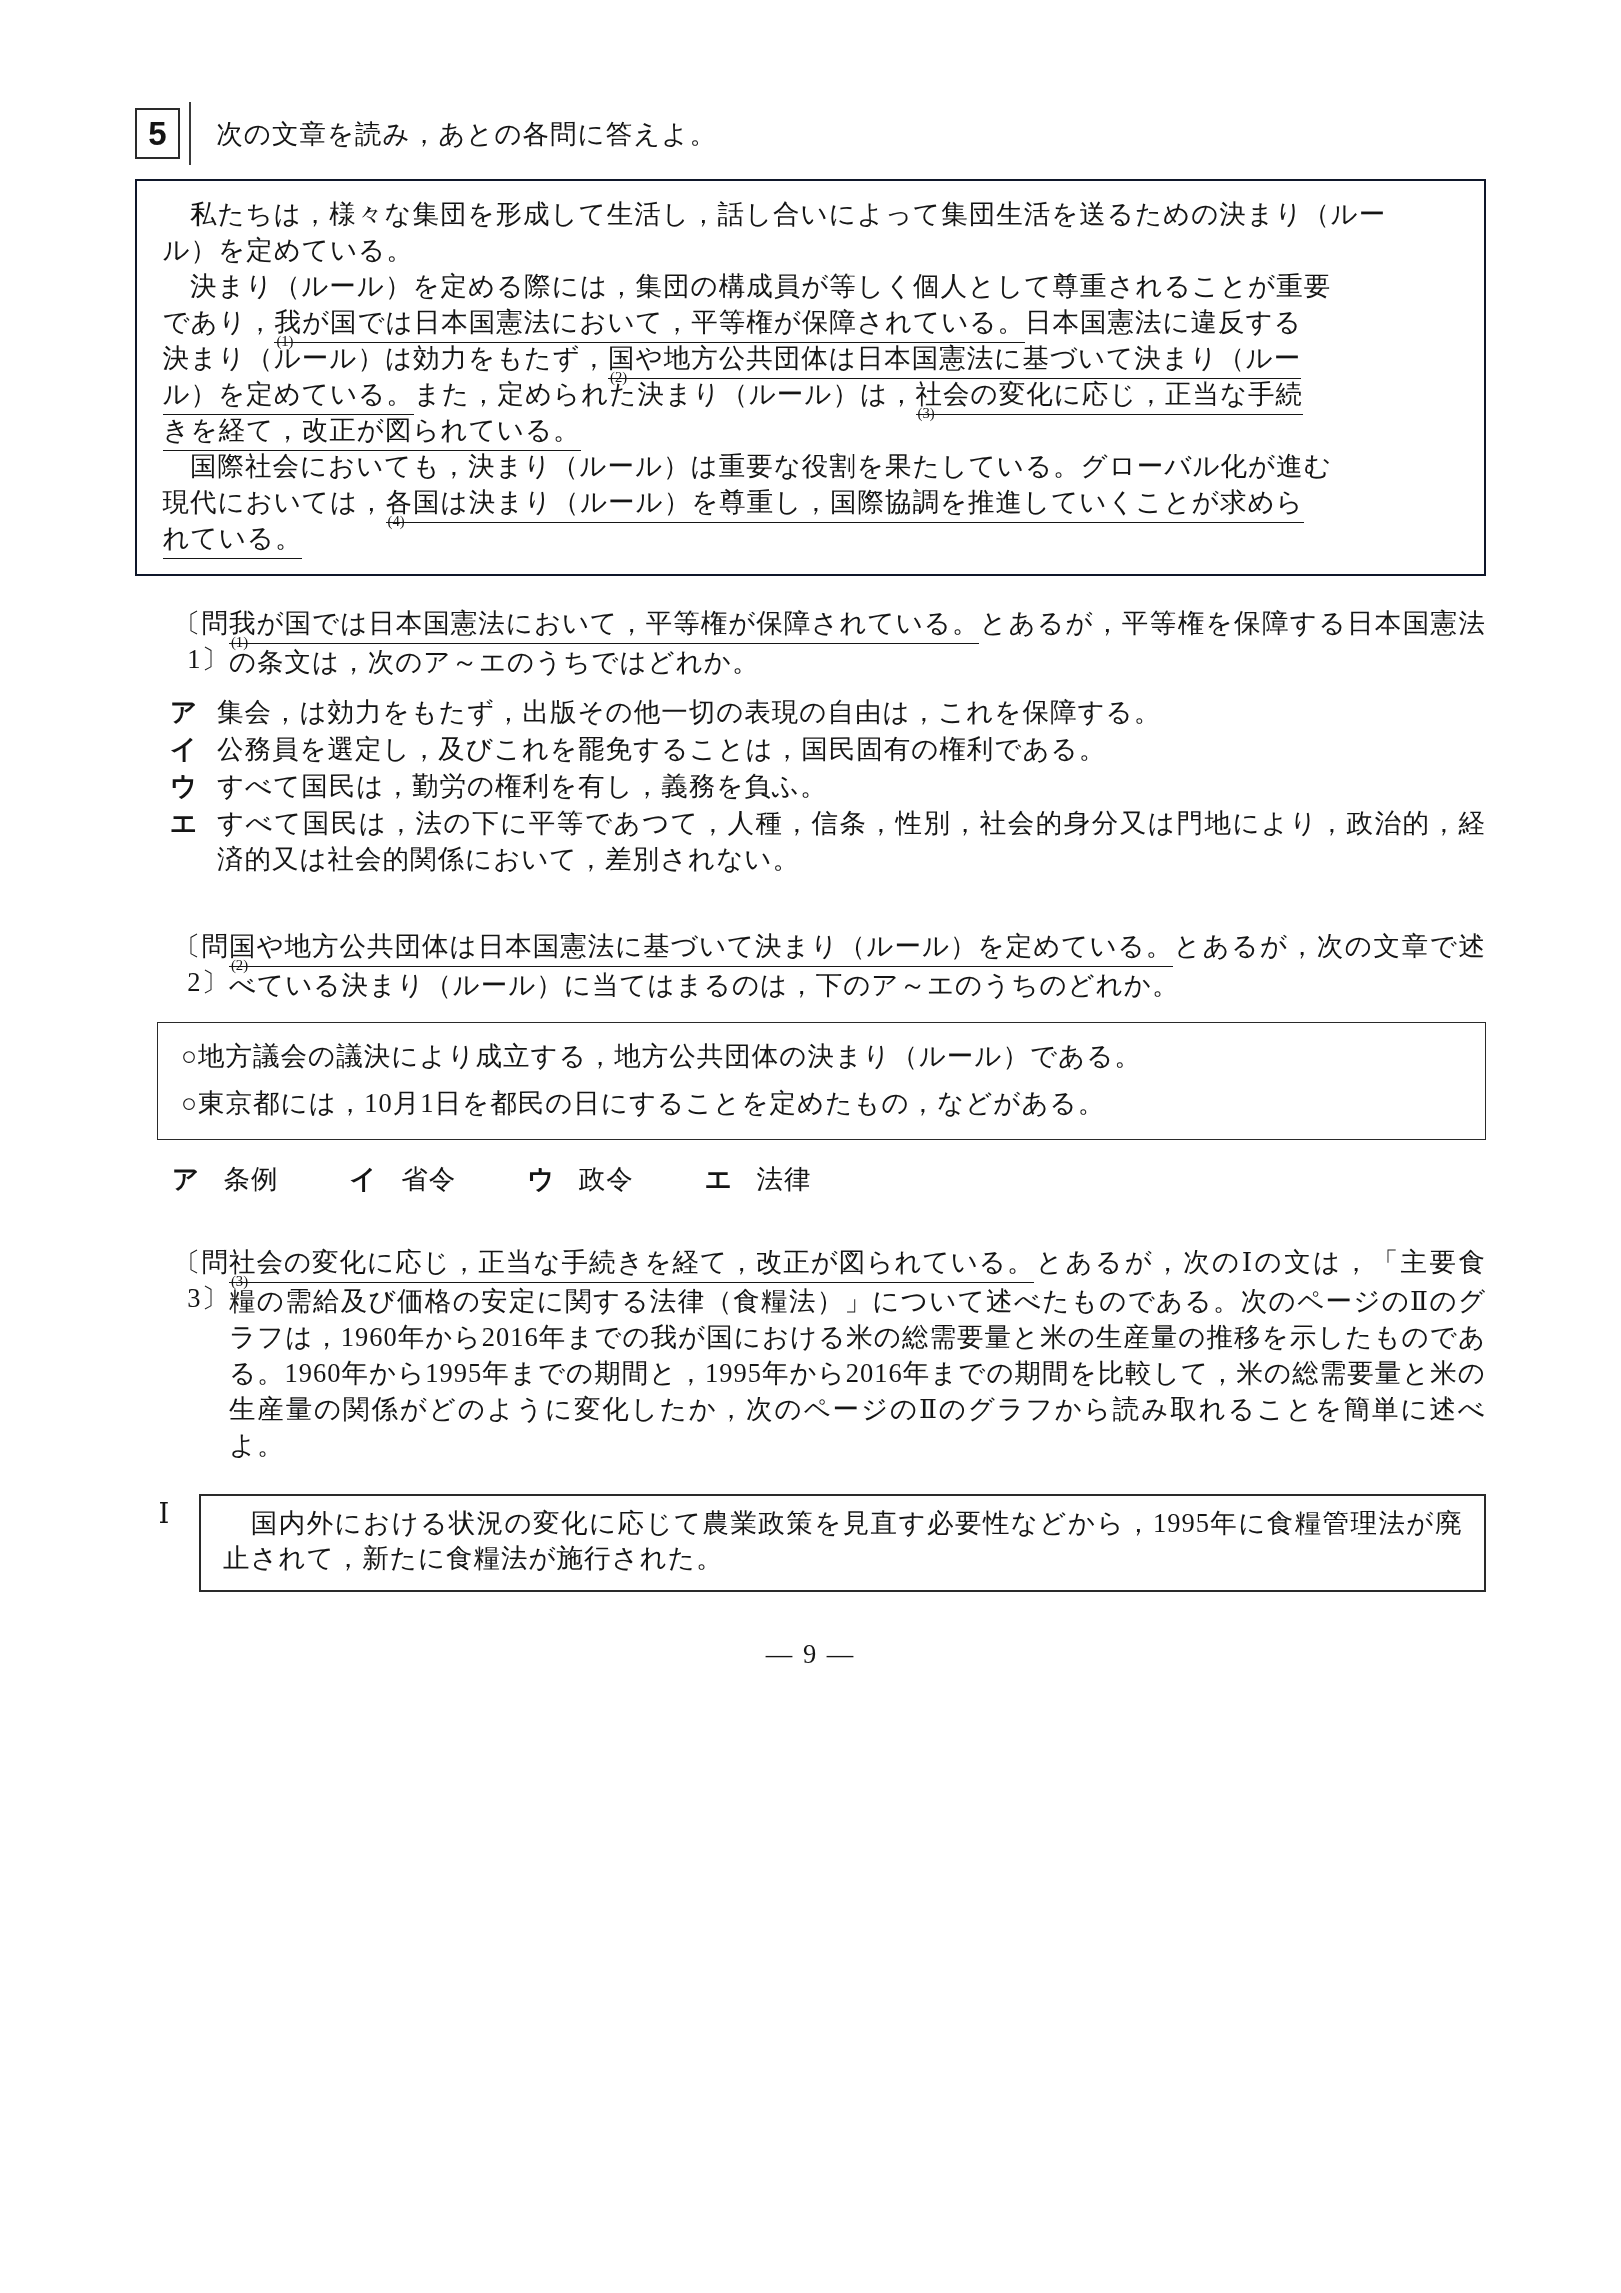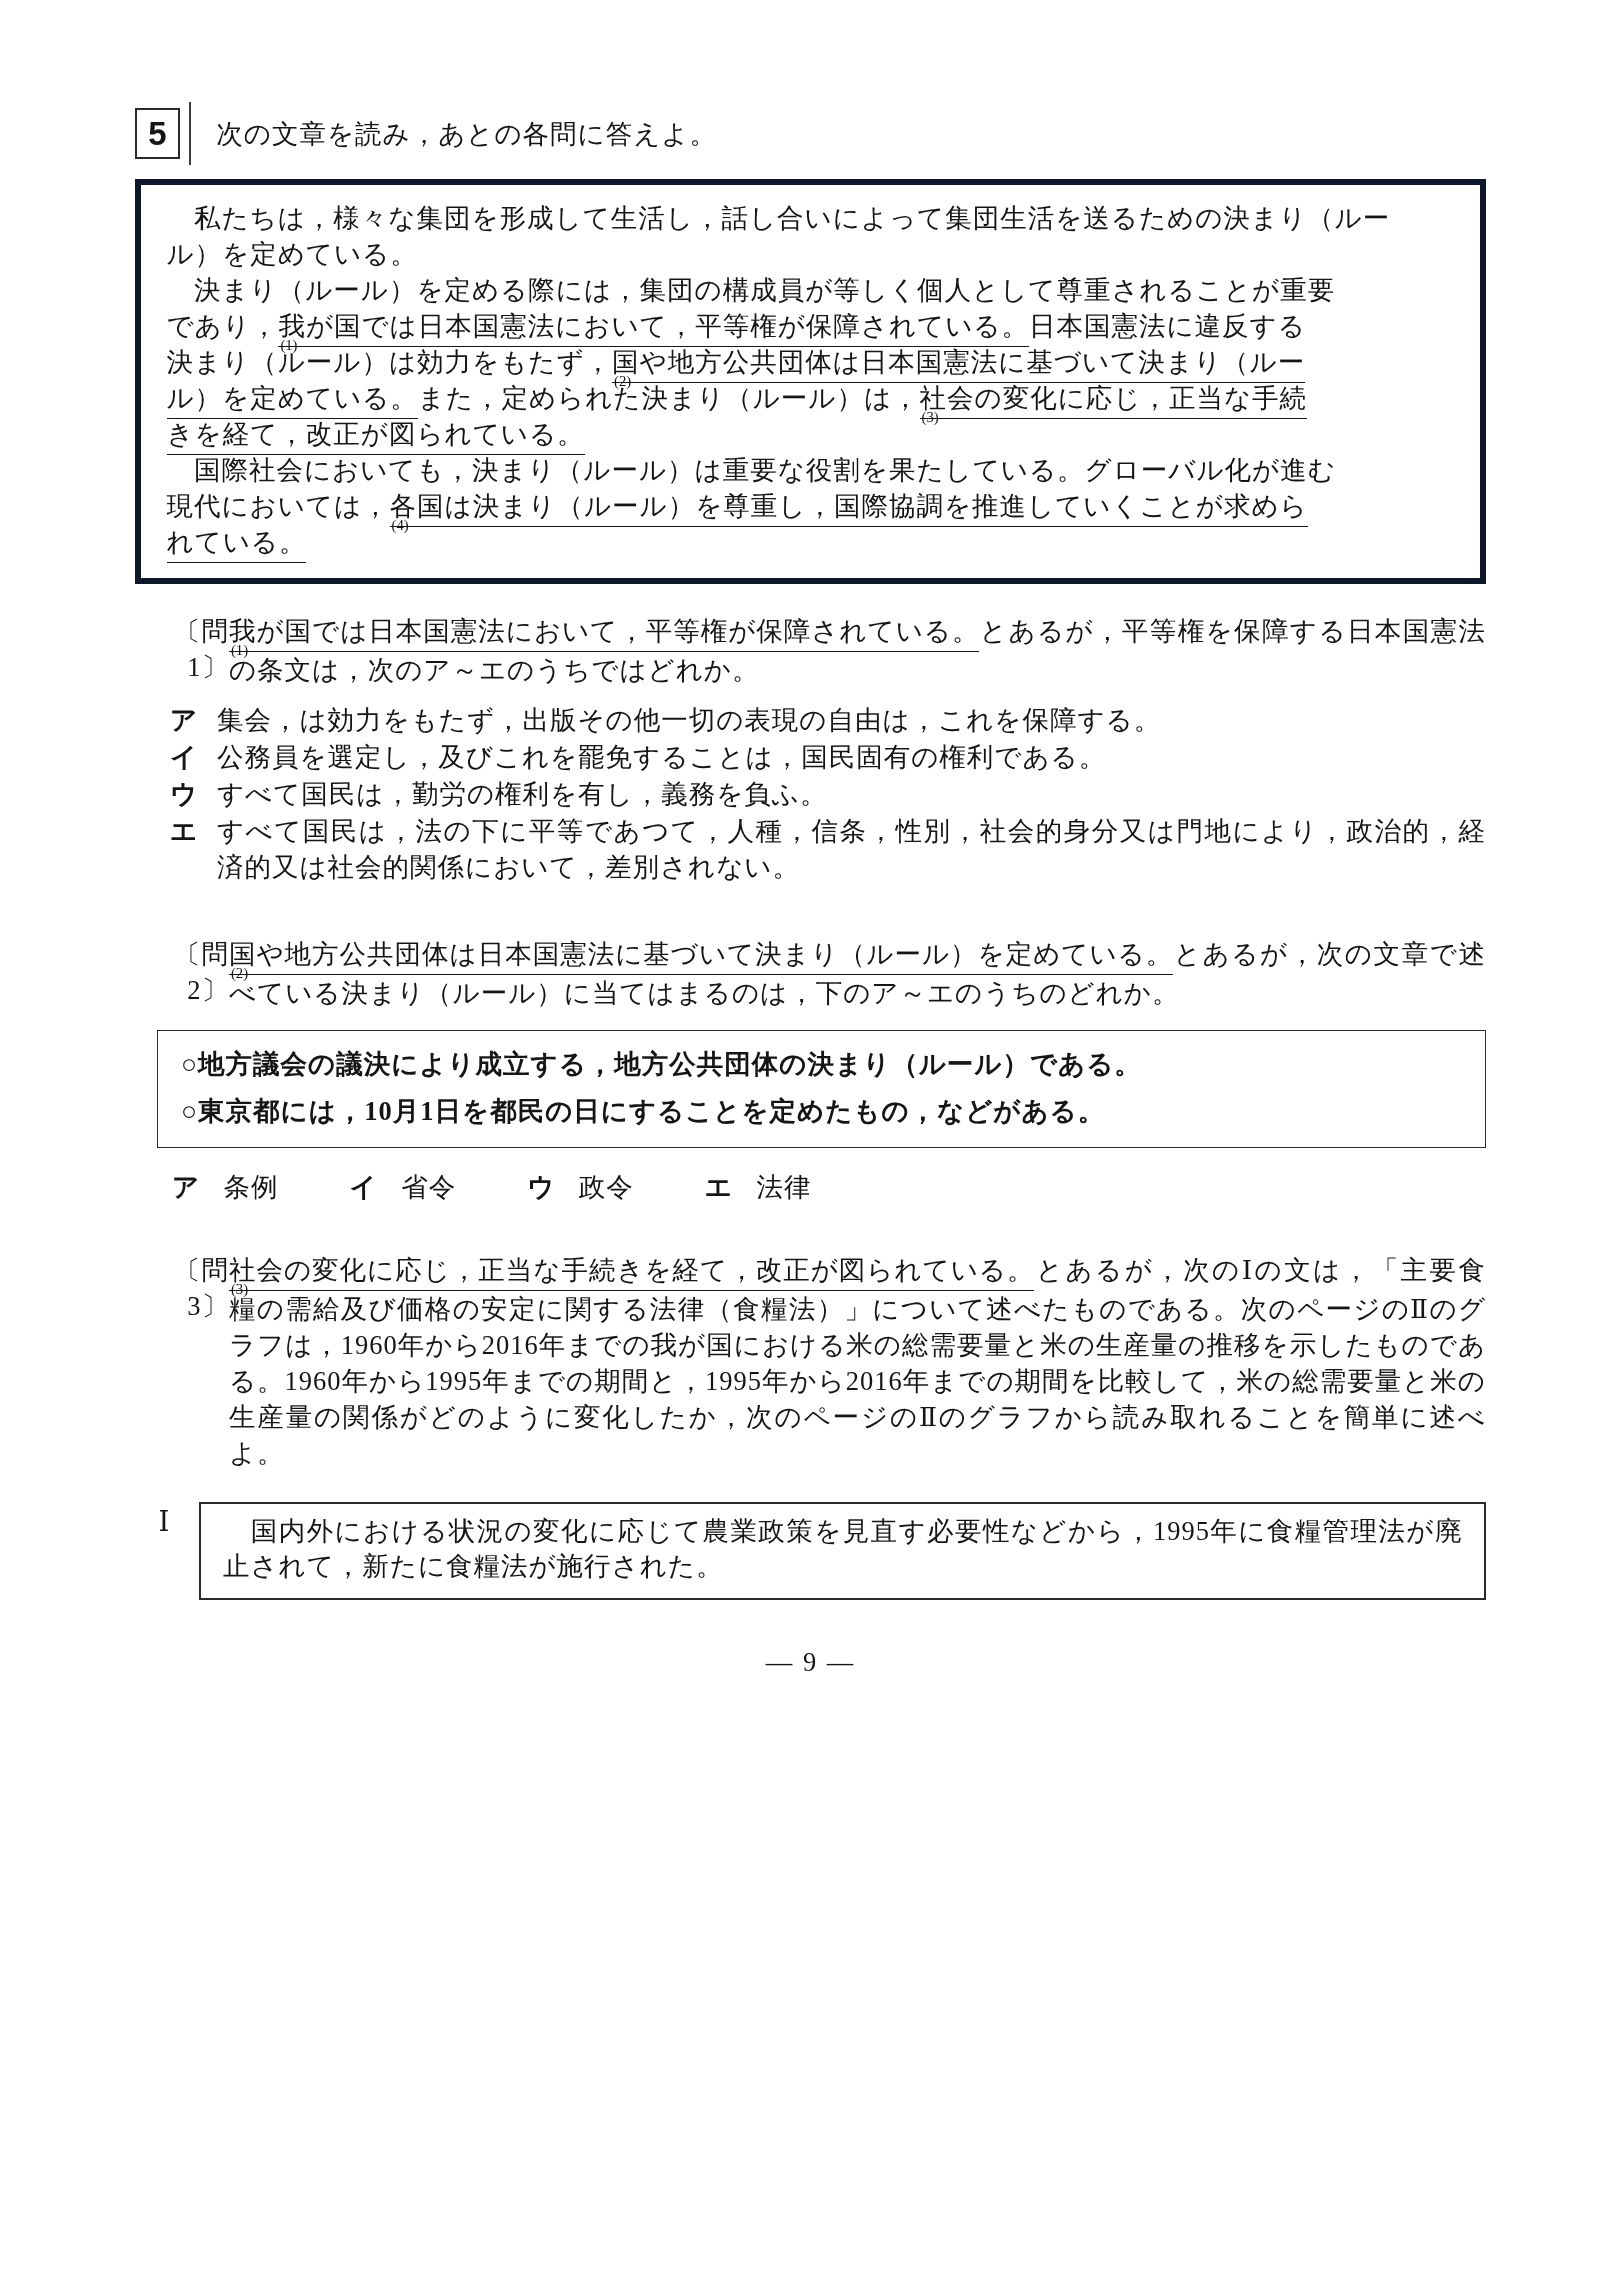--- a/index.html
+++ b/index.html
@@ -22,21 +22,21 @@
     display:flex; align-items:center; justify-content:center;
     font-family:"Liberation Sans","DejaVu Sans",sans-serif;
     font-size:33px; font-weight:bold;
     box-sizing:border-box;
   }
   .qnum-tail { width:2px; height:63px; background:#3a3a3a; margin-left:8.8px; }
   .intro { margin-left:25.5px; font-size:26.5px; letter-spacing:1px; }
 
   
   .passage-box {
-    border:6px solid #0f172a;
+    border:2px solid #0f172a;
     margin-top:13.7px;
     padding:15.7px 25.5px 17.6px 25.5px;
   }
   .p-line {
     position:relative;
     font-size:26.5px; line-height:36px; height:36px;
     letter-spacing:1px;
     white-space:nowrap;
   }
   .u {
@@ -72,21 +72,20 @@
     font-family:"Liberation Sans","DejaVu Sans",sans-serif;
     font-weight:bold;
   }
   .opt-text { flex:1; text-align:justify; }
 
   
   .rule-box {
     border:1.8px solid #2a2a2a;
     margin:19.6px 0 0 15.7px;
     padding:9.8px 23.5px 11.8px 23.5px;
-    font-weight:bold;
   }
   .rule-line { font-size:26.5px; line-height:47px; letter-spacing:1px; }
 
   
   .inline-options { display:flex; gap:71px; margin:21.6px 0 0 31px; }
   .inline-option { display:flex; gap:23.5px; font-size:26.5px; letter-spacing:1px; }
   .inline-key { font-family:"Liberation Sans","DejaVu Sans",sans-serif; font-weight:bold; }
 
   
   .stmt { display:flex; margin:31px 0 0 23.5px; }

